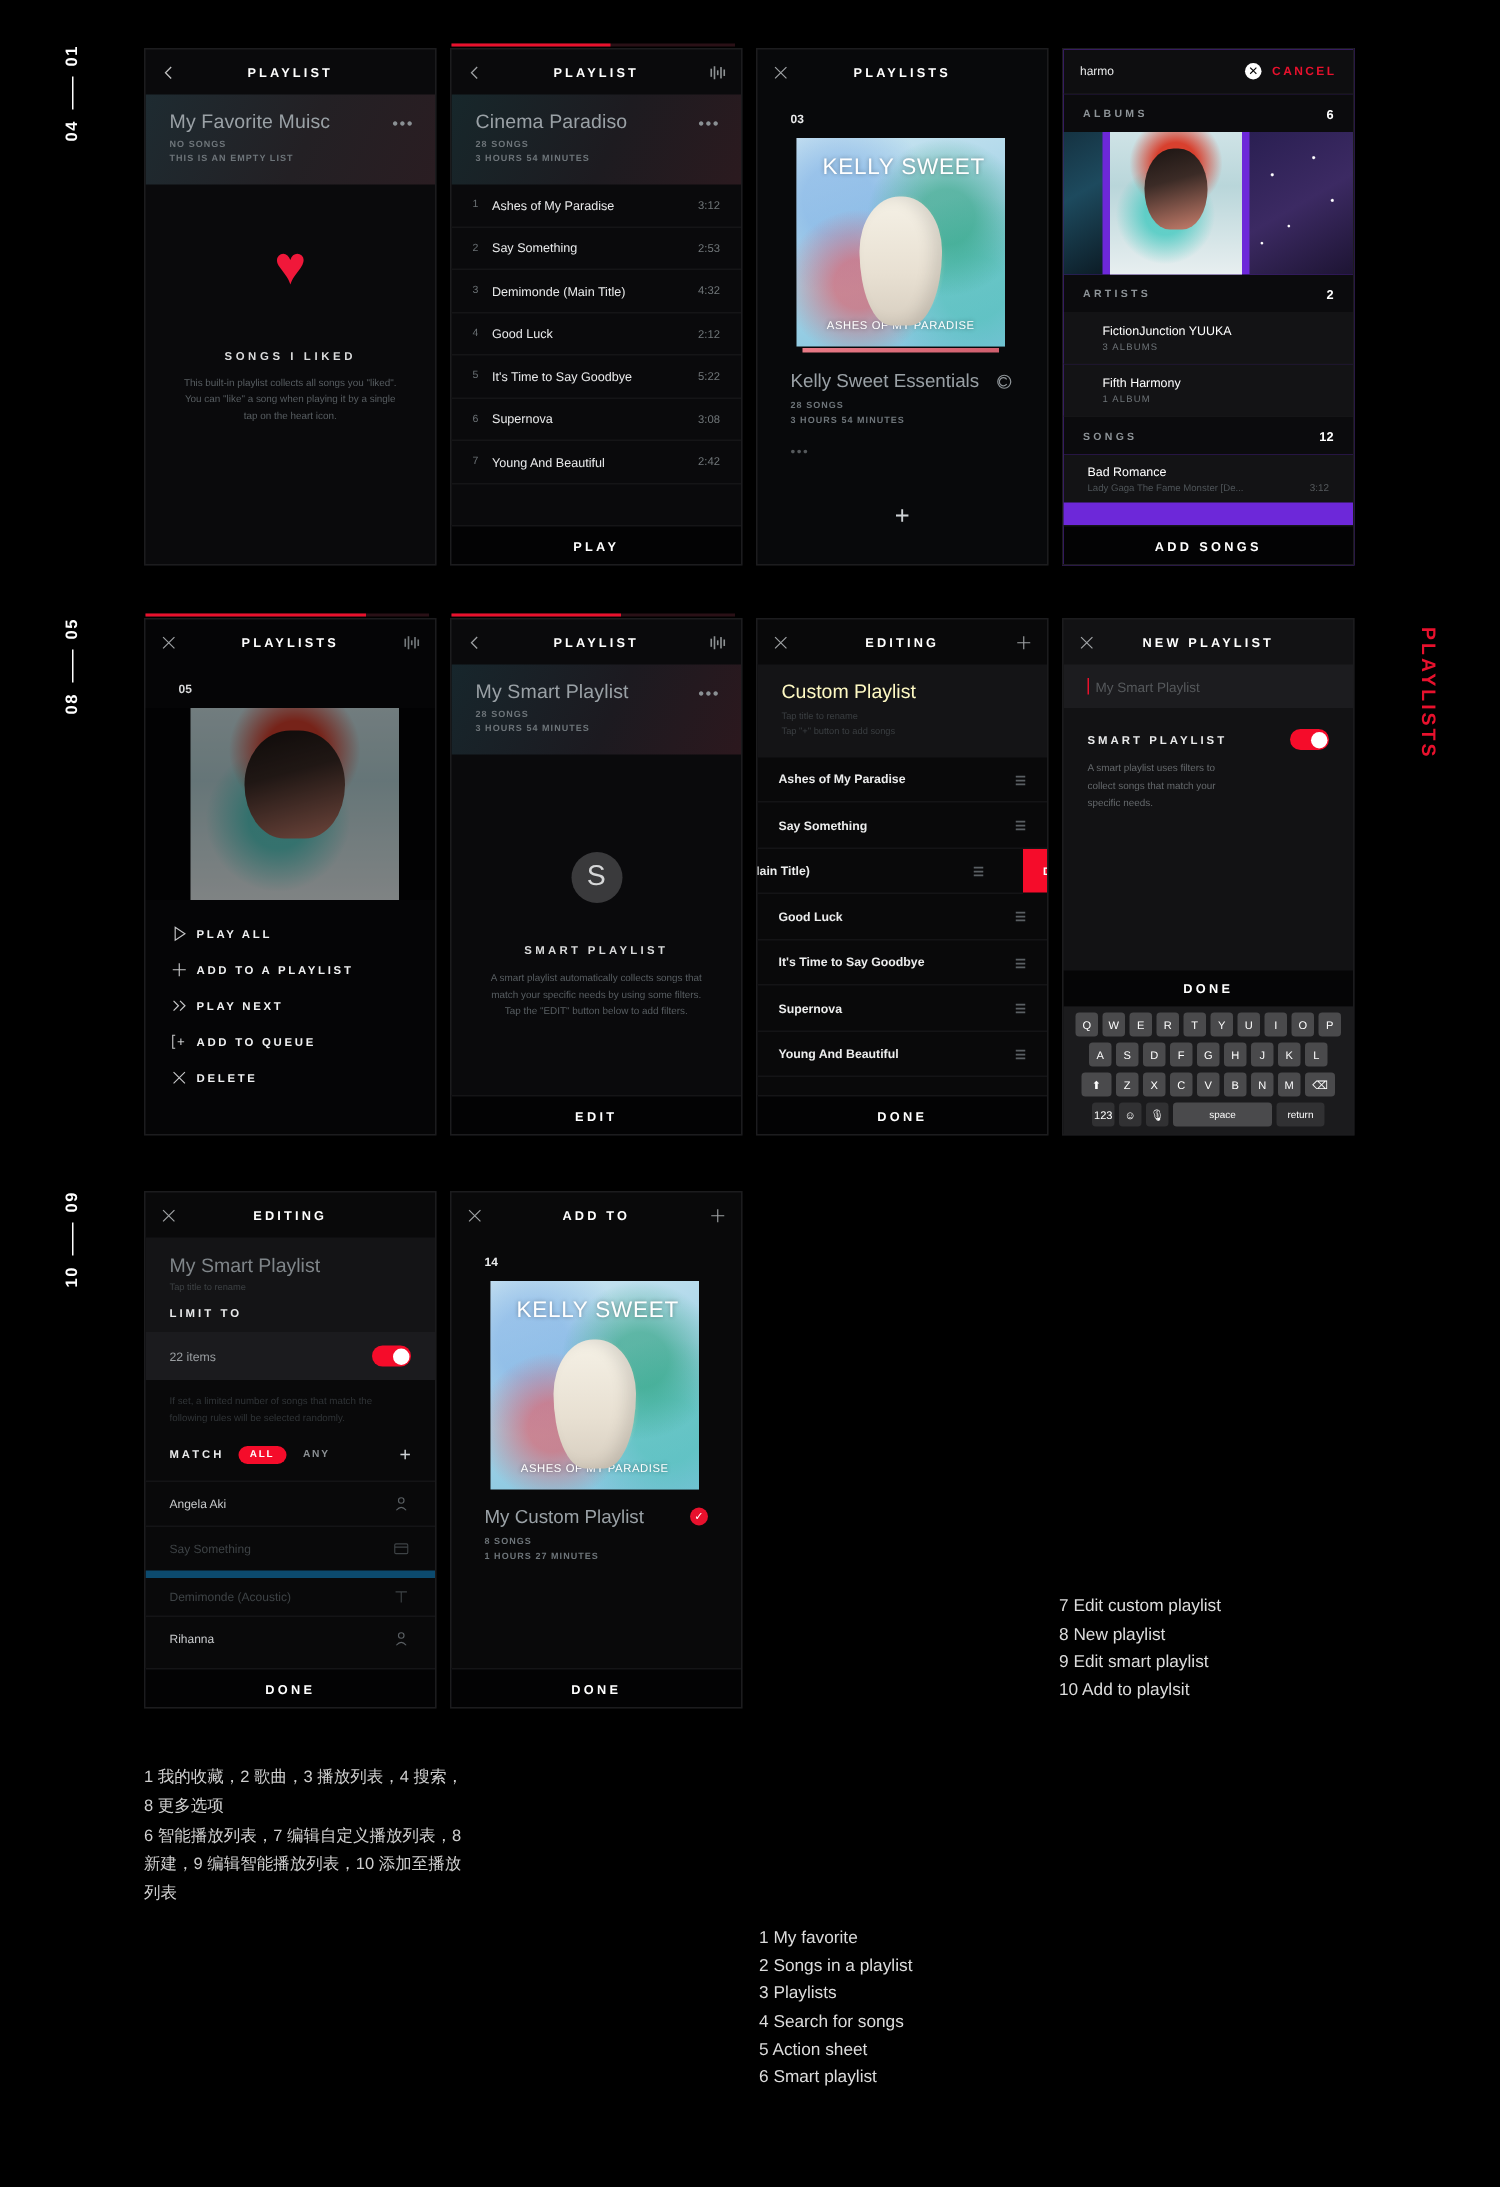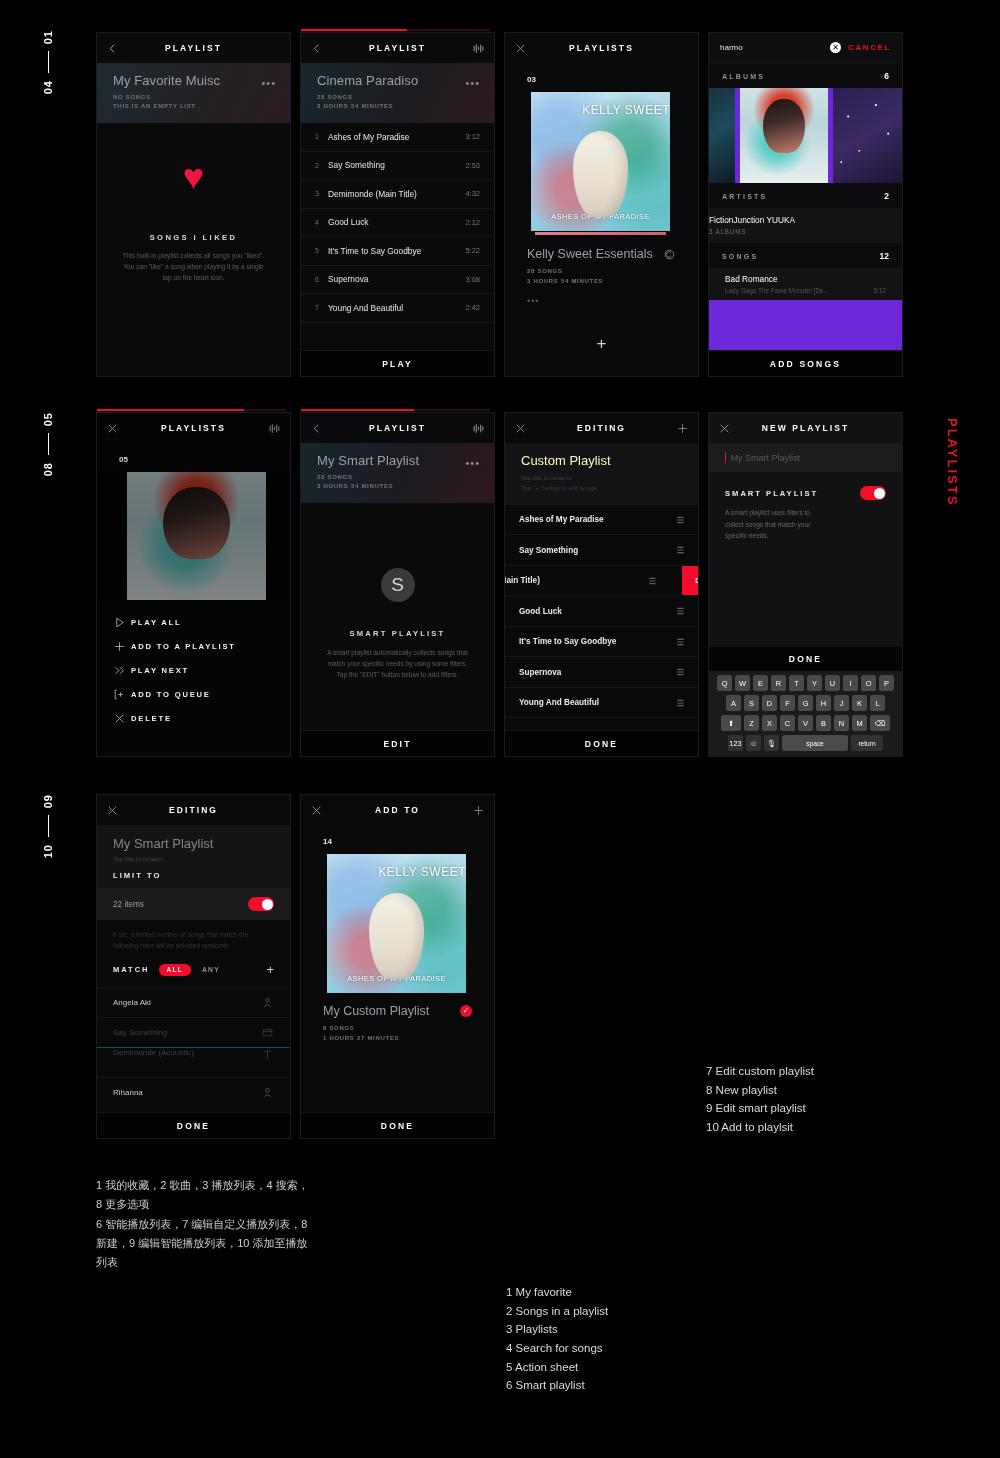--- a/index.html
+++ b/index.html
@@ -97,21 +97,21 @@
   }
   .empty-body {
     margin: 9px auto 0; width: 150px; font-size: 6.6px; line-height: 1.65;
     color: #585e62;
   }
 
   
   .art { position: relative; overflow: hidden; }
   .art .art-title {
     position: absolute; left: 4px; right: 0; top: 8%;
-    text-align: right; color: #fff; font-size: 12px;
+    text-align: center; color: #fff; font-size: 15px;
     letter-spacing: .5px; text-shadow: 0 0 3px rgba(0,0,0,.35);
   }
   .art .art-foot {
     position: absolute; left: 0; right: 0; bottom: 7%;
     text-align: center; color: #fff; font-size: 7.5px;
     letter-spacing: .4px; text-shadow: 0 0 3px rgba(0,0,0,.45);
   }
   .kelly {
     background:
       radial-gradient(circle at 30% 70%, rgba(238,72,80,.55) 0 12%, transparent 36%),
@@ -195,21 +195,21 @@
     color: #000; font-size: 8px; line-height: 11px; text-align: center;
     margin-right: 7px;
   }
   .sechdr {
     display: flex; align-items: center; justify-content: space-between;
     padding: 8px 13px 7px; font-size: 7px; font-weight: 700; letter-spacing: 2.2px;
     color: #8e9498; background: #0b0b0d;
   }
   .sechdr .cnt { color: #fff; font-size: 8.5px; letter-spacing: 0; }
   .artistrow {
-    padding: 7px 0; border-bottom: 1px solid #151517; background: #131315;
+    padding: 7px 26px; border-bottom: 1px solid #151517; background: #131315;
   }
   .artistrow .an { font-size: 8.3px; color: #fff; }
   .artistrow .ab { font-size: 6.3px; color: #6e7478; letter-spacing: .8px; margin-top: 3px; }
   .songrow2 { padding: 6px 16px; display: flex; align-items: flex-end; background:#131315; }
   .songrow2 .s1 { font-size: 8.3px; color: #fff; }
   .songrow2 .s2 { font-size: 6.4px; color: #4e5458; margin-top: 3px; }
 
   
   .kb { background: #1b1b1d; padding: 4px 2px 5px; }
   .kbrow { display: flex; justify-content: center; gap: 3px; margin-bottom: 4px; }
@@ -410,20 +410,24 @@
       <div class="art portrait" style="width:92px; height:95px"></div>
       <div class="art starry" style="width:72px; height:95px"></div>
     </div>
     <div class="sechdr">
       <span>ARTISTS</span>
       <span class="cnt">2</span>
     </div>
     <div class="artistrow">
       <div class="an">FictionJunction YUUKA</div>
       <div class="ab">3 ALBUMS</div>
+    </div>
+    <div class="artistrow">
+      <div class="an">Fifth Harmony</div>
+      <div class="ab">1 ALBUM</div>
     </div>
     <div class="sechdr">
       <span>SONGS</span>
       <span class="cnt">12</span>
     </div>
     <div class="songrow2">
       <div style="flex:1">
         <div class="s1">Bad Romance</div>
         <div class="s2">
           <span>Lady Gaga</span>
@@ -706,21 +710,21 @@
       </div>
       <div style="display:flex; align-items:center; height:30px; padding:0 16px; border-top:1px solid #141416; font-size:8px; color:#3e4346">
         <span style="flex:1">Say Something</span>
         <span>
           <svg class="ic" viewBox="0 0 24 24" fill="none" stroke="#3e4346" stroke-width="1.4">
               <rect x="4" y="6" width="16" height="12" rx="1.5"></rect>
               <path d="M4 10 H20"></path>
             </svg>
         </span>
       </div>
-      <div style="display:flex; align-items:flex-start; height:30px; padding:0 16px; border-top:1px solid #0c4a6e; font-size:8px; color:#3e4346">
+      <div style="display:flex; align-items:center; height:30px; padding:0 16px; border-top:5px solid #0c4a6e; font-size:8px; color:#3e4346">
         <span style="flex:1">Demimonde (Acoustic)</span>
         <span>
           <svg class="ic" viewBox="0 0 24 24" fill="none" stroke="#3e4346" stroke-width="1.4">
               <path d="M5 6 H19 M12 6 V19"></path>
             </svg>
         </span>
       </div>
       <div style="display:flex; align-items:center; height:30px; padding:0 16px; border-top:1px solid #141416; font-size:8px; color:#c9cbcd">
         <span style="flex:1">Rihanna</span>
         <span>

